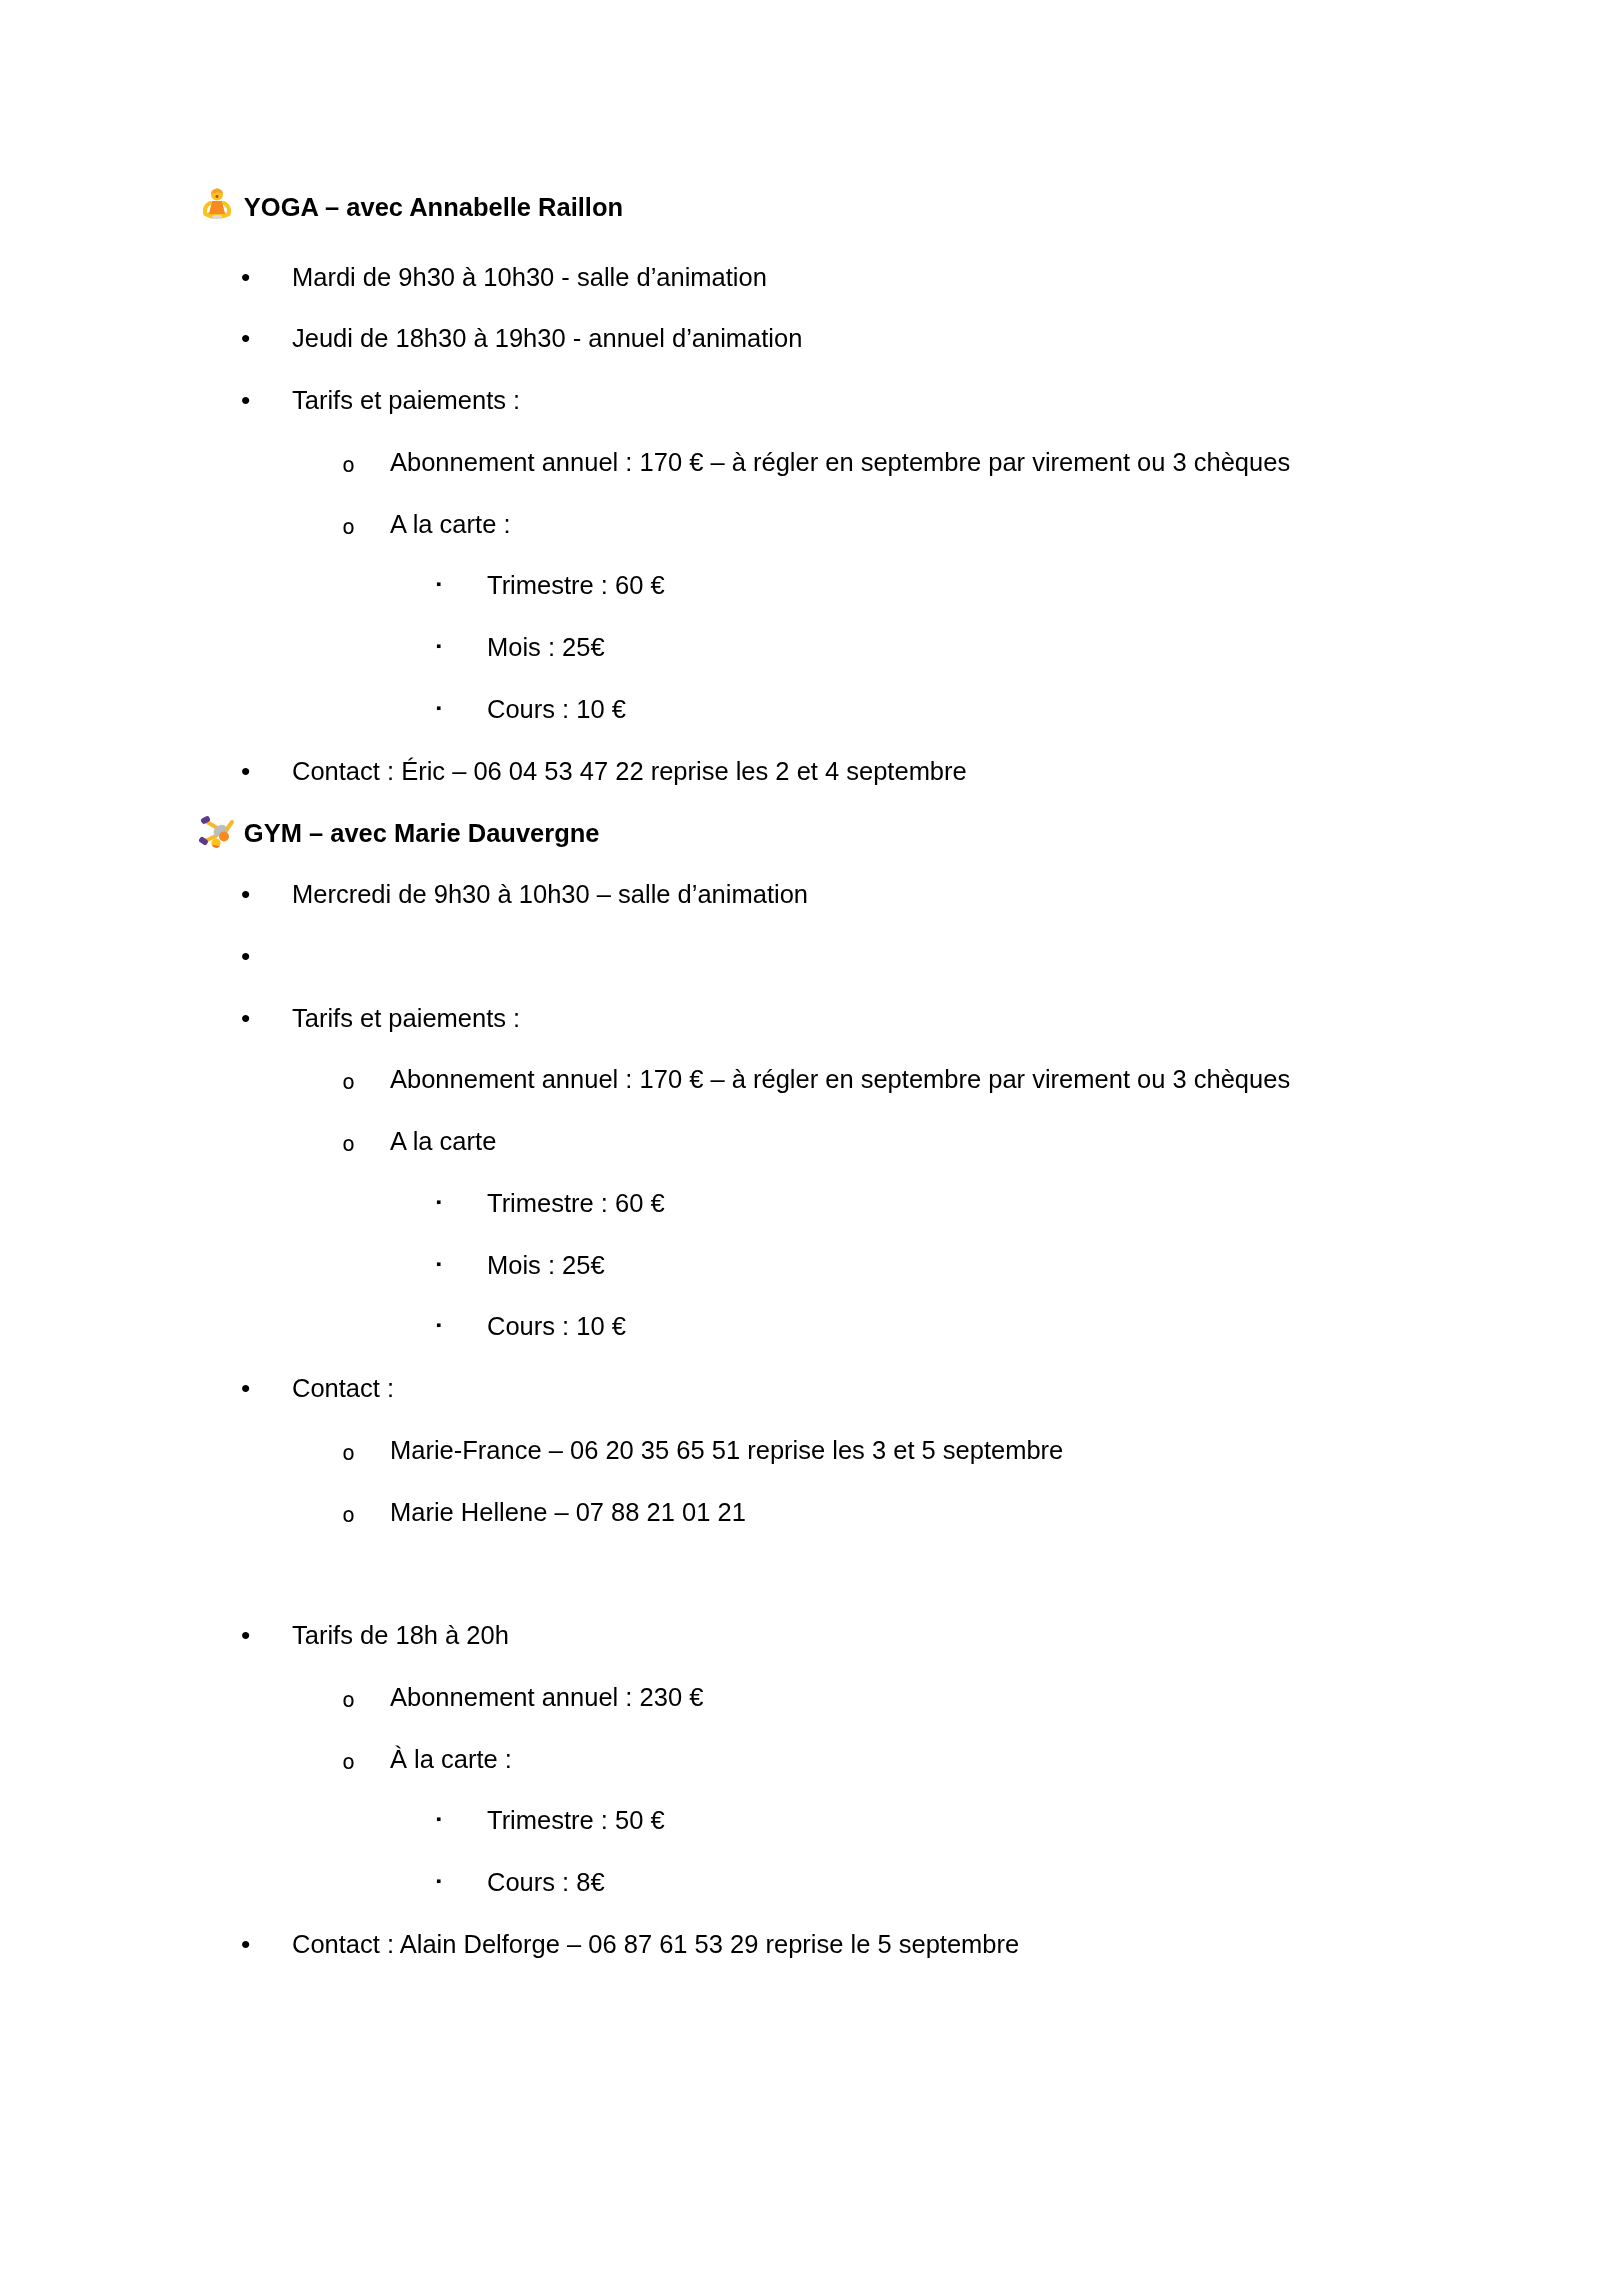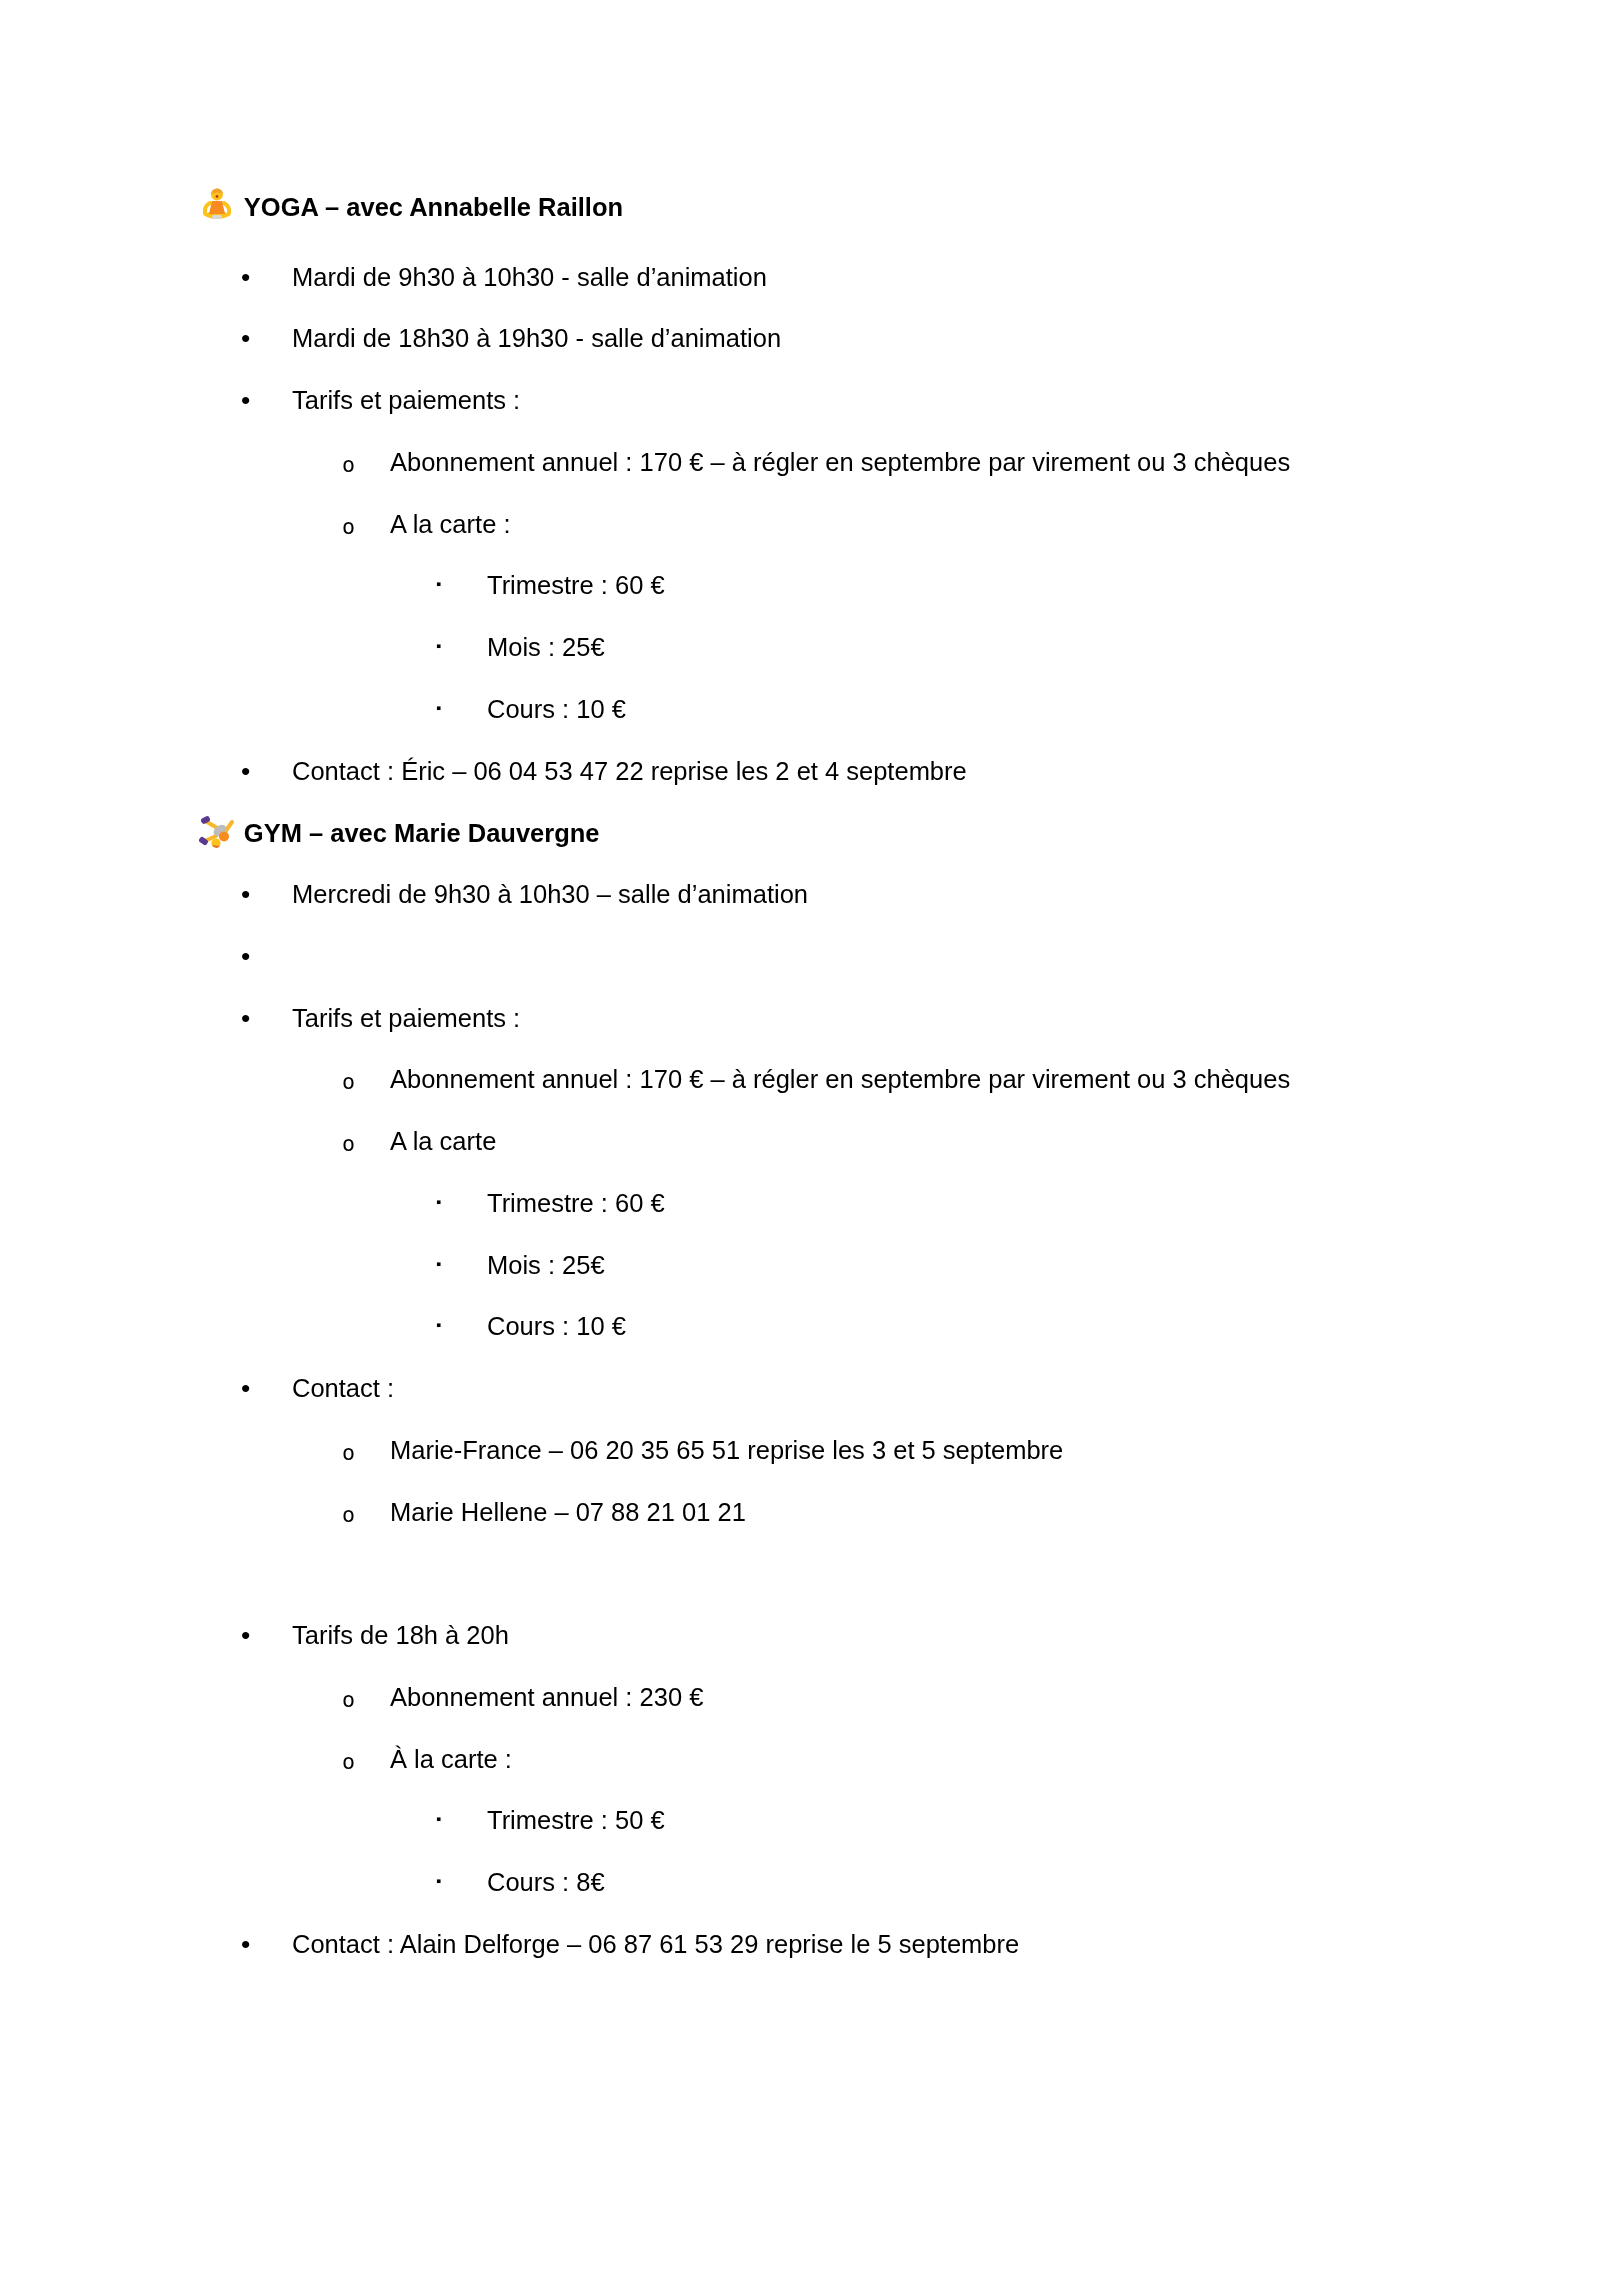--- a/index.html
+++ b/index.html
@@ -45,21 +45,21 @@
     </span>
     <span>YOGA – avec Annabelle Raillon</span>
   </div>
 
   <div class="line l1" style="top:263px;">
     <span class="marker m1">•</span>
     <span>Mardi de 9h30 à 10h30 - salle d’animation</span><span class="b"></span>
   </div>
   <div class="line l1" style="top:324px;">
     <span class="marker m1">•</span>
-    <span>Mardi de 18h30 à 19h30 - salle d’animation</span><span class="b"></span>
+    <span>Jeudi de 18h30 à 19h30 - annuel d’animation</span><span class="b"></span>
   </div>
   <div class="line l1" style="top:386px;">
     <span class="marker m1">•</span>
     <span>Tarifs et paiements :</span><span class="b"></span>
   </div>
   <div class="line l2" style="top:448px;">
     <span class="marker m2">o</span>
     <span>Abonnement annuel : 170 € – à régler en septembre par virement ou 3 chèques</span><span class="b"></span>
   </div>
   <div class="line l2" style="top:510px;">

